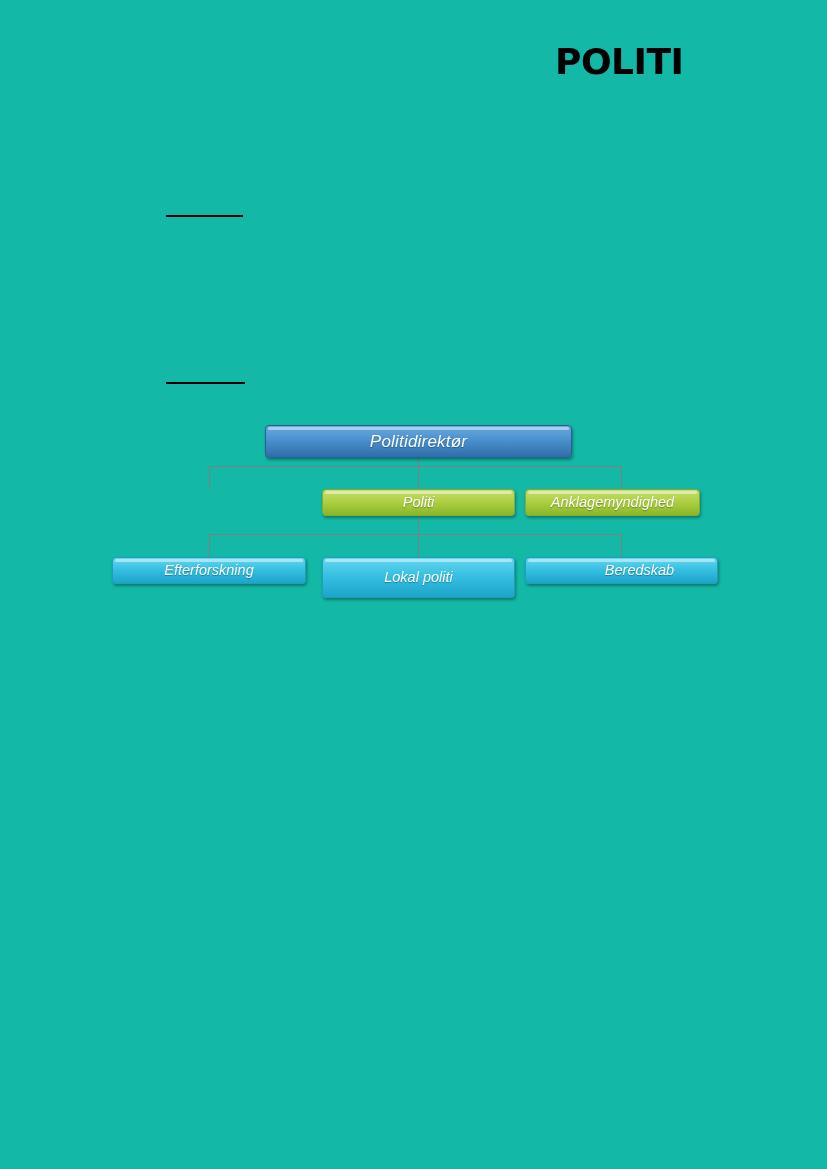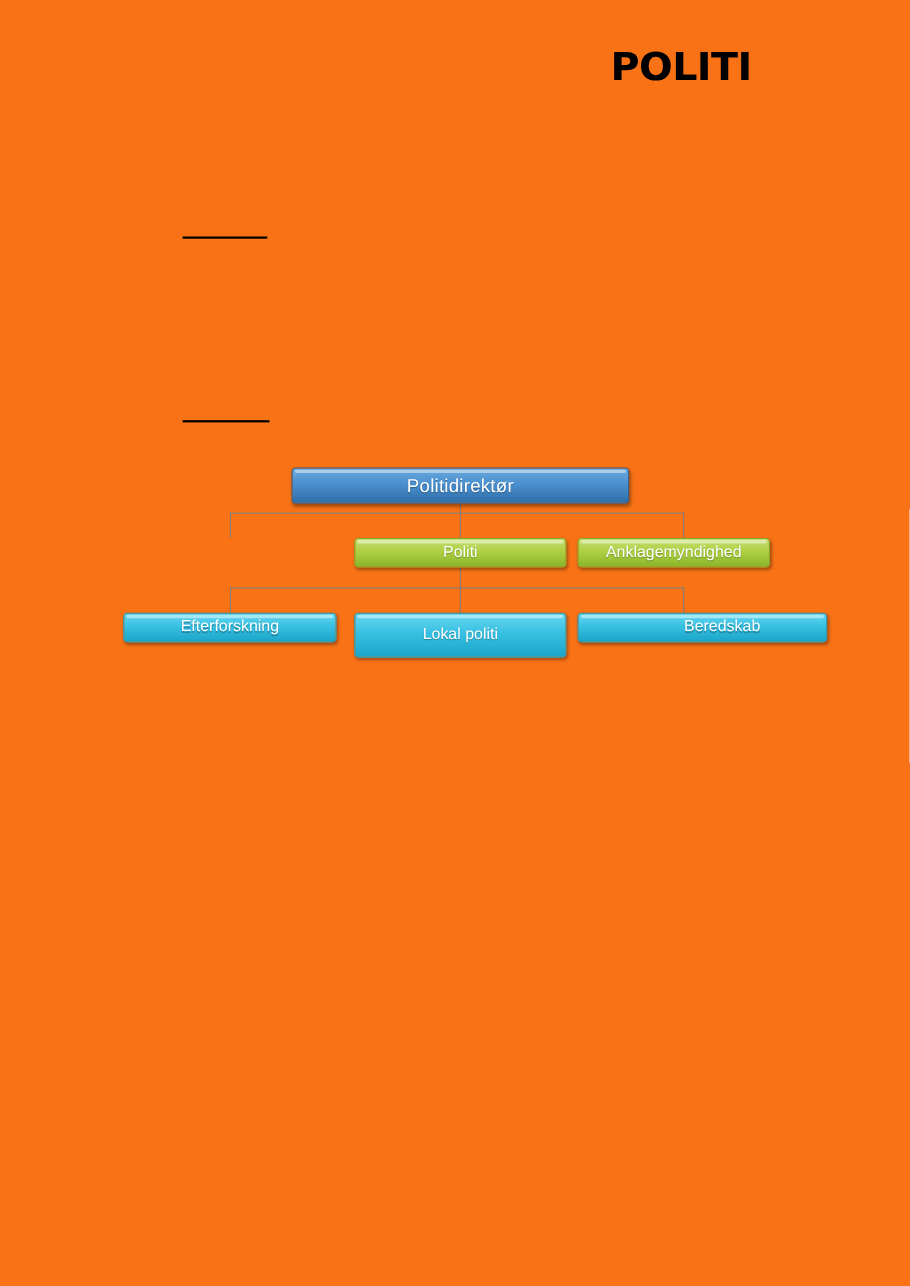--- a/index.html
+++ b/index.html
@@ -12,21 +12,21 @@
     height: 1169px;
     position: relative;
     overflow: hidden;
     font-family: "Liberation Sans", sans-serif;
     -webkit-font-smoothing: antialiased;
   }
 
   .page {
     position: absolute;
     inset: 0;
-    background: #f97316;
+    background: #14b8a6;
   }
 
   
   .logo {
     position: absolute;
     left: 555px;
     top: 41px;
     width: 128px;
     height: 42px;
     font-family: "DejaVu Sans", sans-serif;
@@ -51,20 +51,21 @@
   .rule-2 { left: 166px; top: 382px; width: 79px; }
 
   
   .orgchart {
     position: absolute;
     left: 0;
     top: 0;
     width: 827px;
     height: 1169px;
     pointer-events: none;
+    font-style: italic;
   }
   .orgchart > * { pointer-events: auto; }
 
   .node {
     position: absolute;
     box-sizing: border-box;
     border-radius: 4px;
     color: #ffffff;
     font-size: 14.5px;
     display: flex;
@@ -107,21 +108,21 @@
 
   
   .n-root  { left: 265px; top: 425px; width: 307px; height: 33px; }
 
   .n-l2-0  { left: 112px; top: 489px; width: 194px; height: 27px; }
   .n-l2-1  { left: 322px; top: 489px; width: 193px; height: 27px; }
   .n-l2-2  { left: 525px; top: 489px; width: 175px; height: 27px; }
 
   .n-l3-0  { left: 112px; top: 557px; width: 194px; height: 27px; }
   .n-l3-1  { left: 322px; top: 557px; width: 193px; height: 41px; }
-  .n-l3-2  { left: 525px; top: 557px; width: 227px; height: 27px; padding-left: 36px; }
+  .n-l3-2  { left: 525px; top: 557px; width: 193px; height: 27px; padding-left: 36px; }
 
   
   .conn-v, .conn-h {
     position: absolute;
     background: #7f7f7f;
   }
   .conn-v { width: 1px; }
   .conn-h { height: 1px; }
 
   

